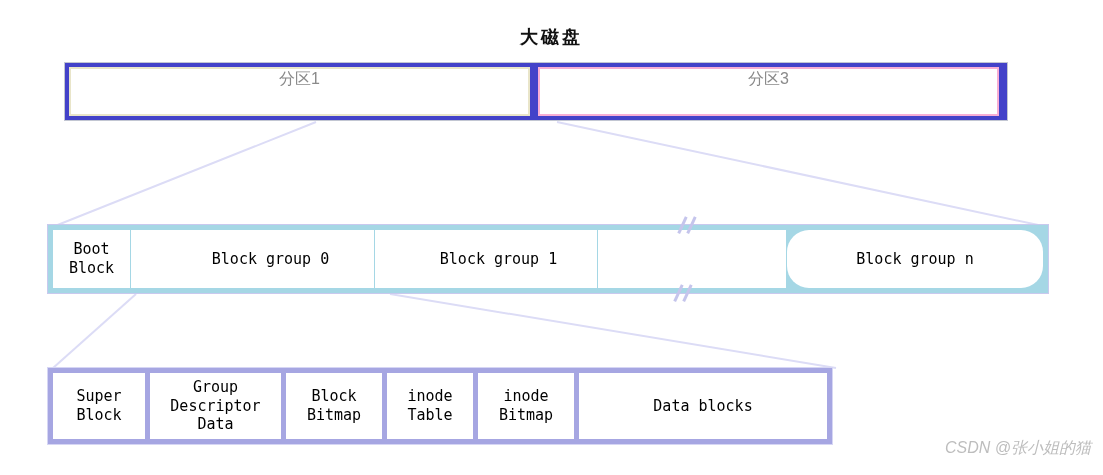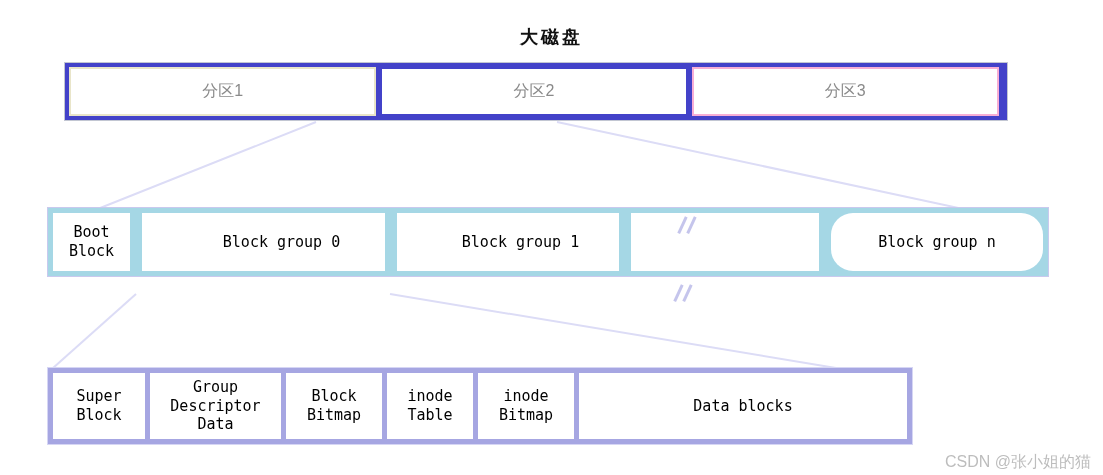--- a/index.html
+++ b/index.html
@@ -23,80 +23,77 @@
   .title{position:absolute;left:0;top:25px;width:1103px;text-align:center;
          font-family:Liberation Mono, monospace;font-weight:bold;font-size:18px;color:#111;
          letter-spacing:3px;}
 
   svg.fan{position:absolute;left:0;top:0;z-index:1;}
 
   
   .row1{position:absolute;left:65px;top:63px;width:942px;height:57px;z-index:2;
         border:4px solid var(--blue);box-shadow:0 0 0 1px var(--frame-outline);
         display:flex;background:#fff;}
-  .row1 .cell{flex:1 1 auto;display:flex;align-items:center;justify-content:center;
+  .row1 .cell{flex:1 1 auto;display:flex;align-items:flex-start;justify-content:center;
         font-size:16px;color:var(--graytext);background:#fff;}
   .row1 .divider{flex:0 0 4px;background:var(--blue);}
   .c-p1{border:2px solid var(--cream);flex-basis:243px;}
   .c-p2{border:2px solid var(--blue);flex-basis:241px;}
   .c-p3{border:2px solid var(--pink);flex-basis:219px;}
   .c-p4{border:2px solid var(--p4blue);flex-basis:225px;}
 
   
-  .row2{position:absolute;left:48px;top:208px;width:1000px;height:68px;z-index:2;
+  .row2{position:absolute;left:48px;top:225px;width:1000px;height:68px;z-index:2;
         background:var(--row2);box-shadow:0 0 0 1px var(--row2-outline);
-        display:flex;gap:12px;padding:5px;justify-content:center;}
+        display:flex;gap:1px;padding:5px;justify-content:center;}
   .row2 .cell, .row3 .cell{background:#fff;display:flex;align-items:center;justify-content:center;
         font-family:"DejaVu Sans Mono","Liberation Mono",monospace;font-size:15px;color:#000;
         text-align:center;line-height:1.25;}
   .c-boot{flex:0 0 77px;}
   .c-bg0{flex:0 0 243px;padding-left:36px;}
   .c-bg1{flex:0 0 222px;padding-left:25px;}
   .c-gap{flex:0 0 188px;}
   .c-bgn{flex:1 1 auto;border-radius:22px;}
 
   
-  .row3{position:absolute;left:48px;top:368px;width:864px;height:76px;z-index:2;
+  .row3{position:absolute;left:48px;top:368px;width:784px;height:76px;z-index:2;
         background:var(--row3);box-shadow:0 0 0 1px var(--row3-outline);
         display:flex;gap:5px;padding:5px;}
   .c-super{flex:0 0 92px;}
   .c-gdt{flex:0 0 131px;}
   .c-bbm{flex:0 0 96px;}
   .c-ibm{flex:0 0 96px;}
   .c-itb{flex:0 0 86px;}
   .c-data{flex:1 1 auto;}
 
   
   .slash{position:absolute;width:2.5px;height:18px;background:var(--slash);
          transform:rotate(25deg);z-index:3;}
 
-  .watermark{position:absolute;right:12px;top:452px;font-size:16px;color:#bdbdbd;z-index:4;}
+  .watermark{position:absolute;right:12px;top:438px;font-size:16px;color:#bdbdbd;z-index:4;font-style:italic;}
 </style>
 </head>
 <body>
 
 <div class="canvas">
 
   <div class="title">大磁盘</div>
 
   <svg class="fan" width="1103" height="475">
     <line x1="316" y1="122" x2="55" y2="226" stroke="#dcdcf6" stroke-width="2"></line>
     <line x1="557" y1="122" x2="1043" y2="226" stroke="#dcdcf6" stroke-width="2"></line>
     <line x1="136" y1="294" x2="53" y2="368" stroke="#dcdcf6" stroke-width="2"></line>
     <line x1="390" y1="294" x2="836" y2="368" stroke="#dcdcf6" stroke-width="2"></line>
   </svg>
 
   <div class="row1">
     <div class="cell c-p1">
       <span>分区1</span>
     </div>
     <div class="divider"></div>
-    <div class="cell c-p2">
-      <span>分区2</span>
-    </div>
     <div class="divider"></div>
     <div class="cell c-p3">
       <span>分区3</span>
     </div>
     <div class="divider"></div>
   </div>
 
   <div class="row2">
     <div class="cell c-boot">
       <span>Boot Block</span>

